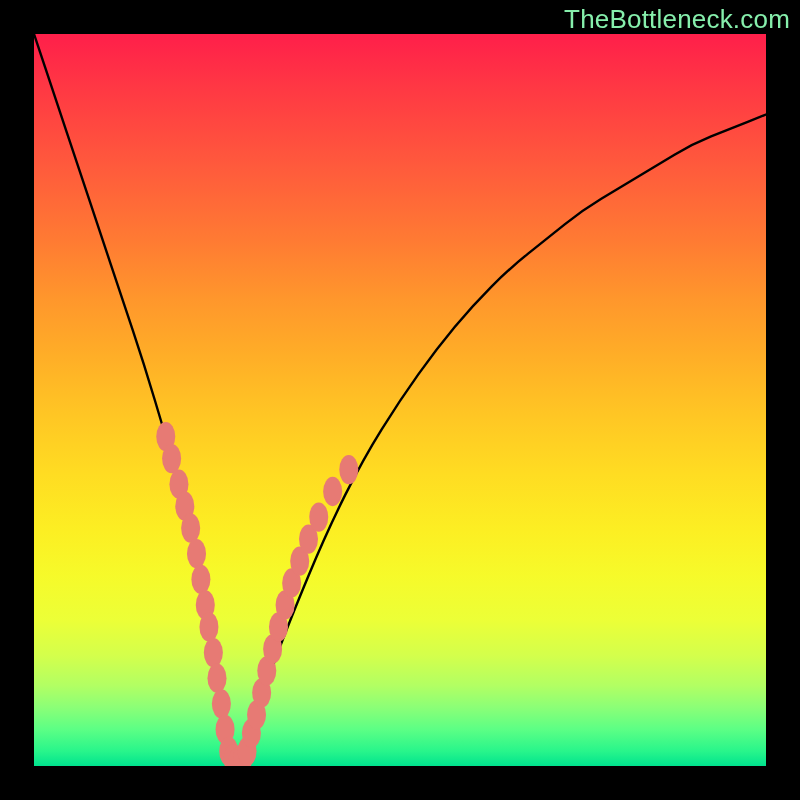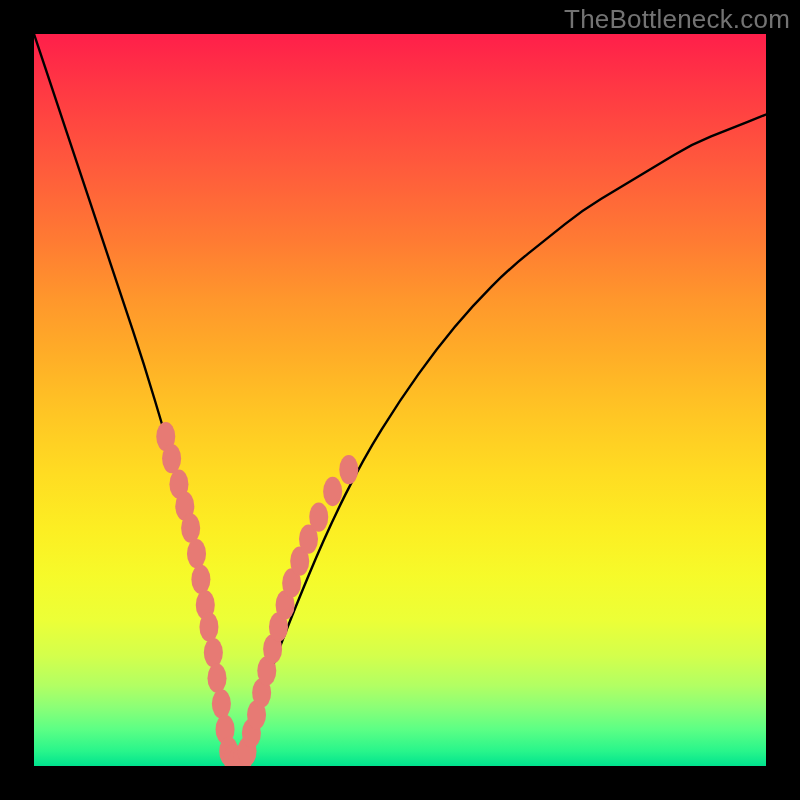--- a/index.html
+++ b/index.html
@@ -42,21 +42,21 @@
       #8bff77 92%,
       #5cff85 95%,
       #28f58b 98%,
       #00e38e 100%
     );
   }
   .watermark {
     position: absolute;
     top: 4px;
     right: 10px;
-    color: #737373;
+    color: #86efac;
     font-size: 26px;
     font-weight: 400;
     letter-spacing: 0.2px;
     z-index: 5;
   }
   svg.curve {
     position: absolute;
     left: 0;
     top: 0;
     width: 732px;

